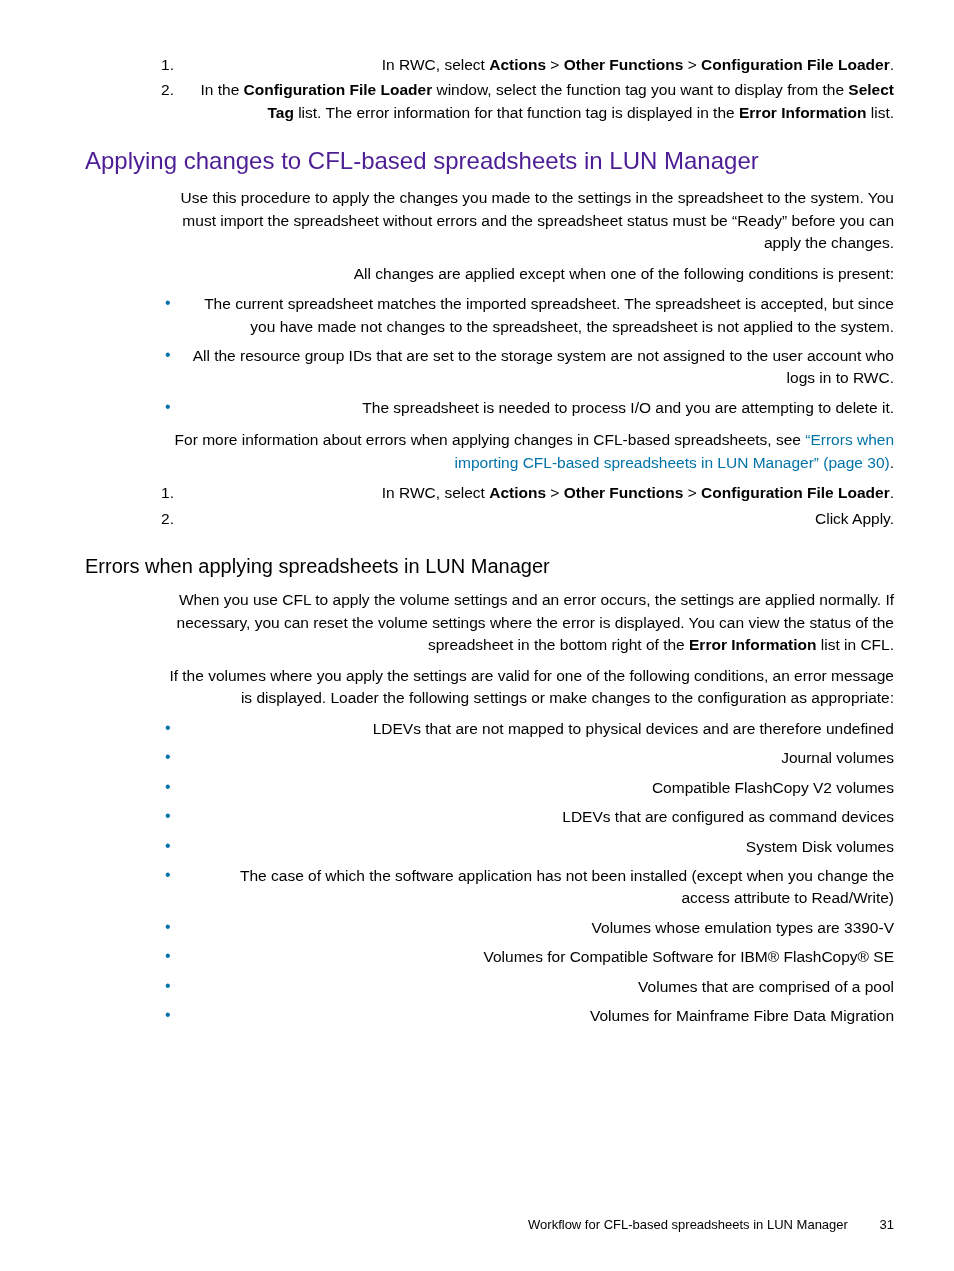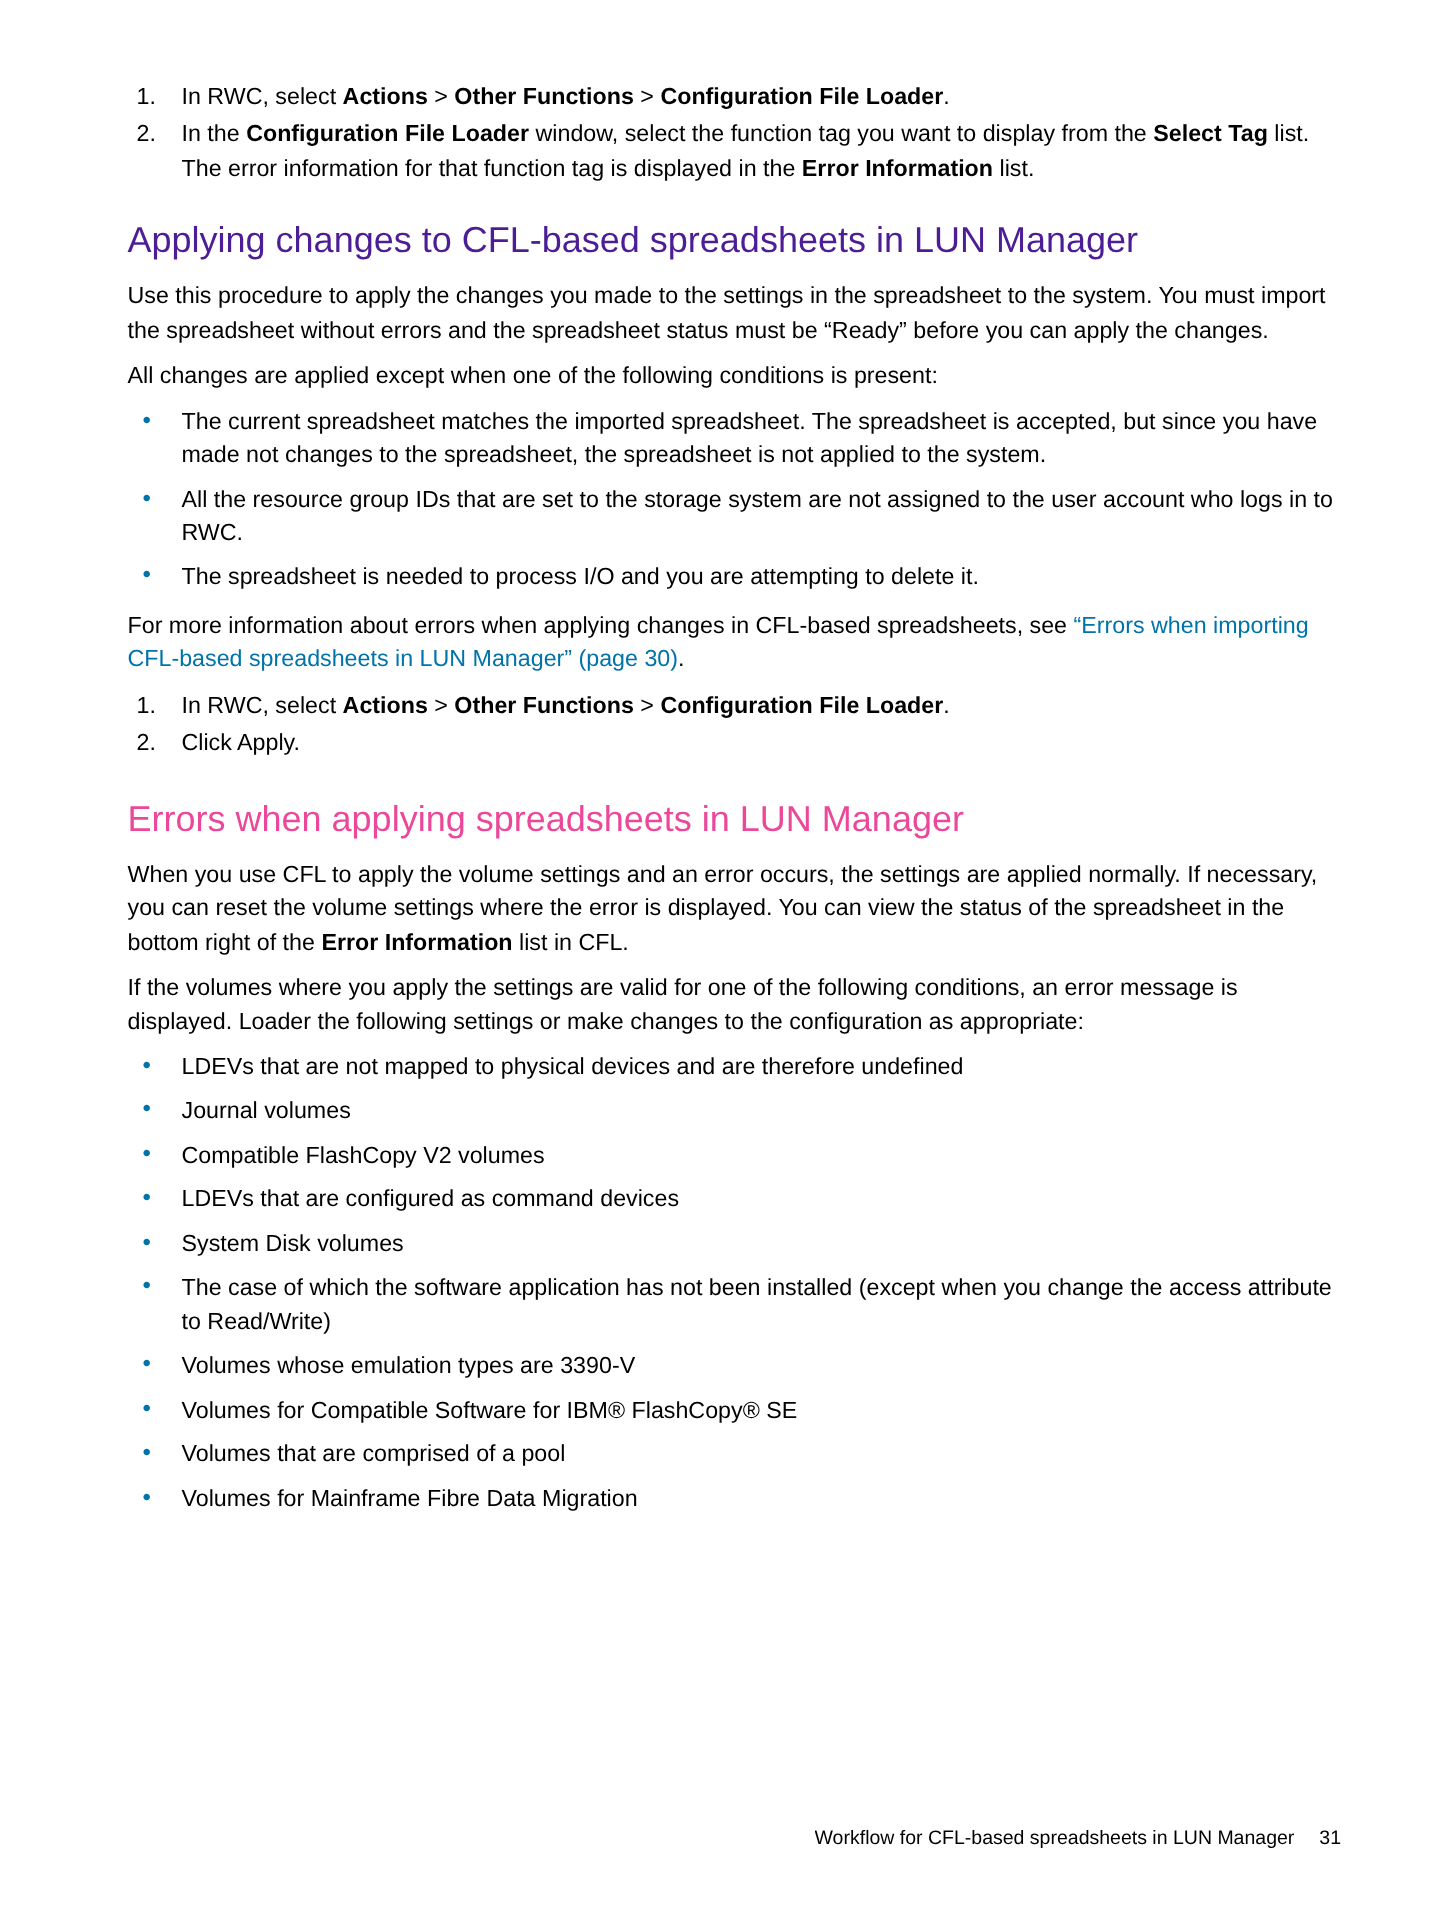--- a/index.html
+++ b/index.html
@@ -7,33 +7,35 @@
       font-size: 15.5px;
       line-height: 1.45;
       color: #000;
       margin: 0;
       padding: 50px 60px 40px 85px;
       width: 954px;
       box-sizing: border-box;
       background: #fff;
     }
     .body-indent {
+      margin-left: 70px;
+      text-align: right;
     }
     h2.sec {
       font-family: Arial, Helvetica, sans-serif;
       font-weight: 400;
       color: #4c1d95;
       font-size: 24px;
       margin: 20px 0 8px 0;
     }
     h3.sub {
       font-family: Arial, Helvetica, sans-serif;
       font-weight: 400;
-      color: #ec4899;
-      font-size: 24px;
+      color: #000000;
+      font-size: 20px;
       margin: 22px 0 6px 0;
     }
     p {
       margin: 8px 0;
     }
     ol {
       list-style: none;
       padding: 0;
       margin: 4px 0 8px 0;
     }
@@ -73,21 +75,21 @@
     .link { color: #0073a8; }
     .footer {
       position: fixed;
       bottom: 36px;
       right: 60px;
       font-size: 13px;
       text-align: right;
     }
     .footer .page {
       display: inline-block;
-      margin-left: 13px;
+      margin-left: 28px;
     }
   </style>
 </head>
 <body>
 
 <div class="body-indent">
   <ol>
       <li>In RWC, select <b>Actions</b> &gt; <b>Other Functions</b> &gt; <b>Configuration File Loader</b>.</li>
       <li>In the <b>Configuration File Loader</b> window, select the function tag you want to display from the <b>Select Tag</b> list. The error information for that function tag is displayed in the <b>Error Information</b> list.</li>
     </ol>

